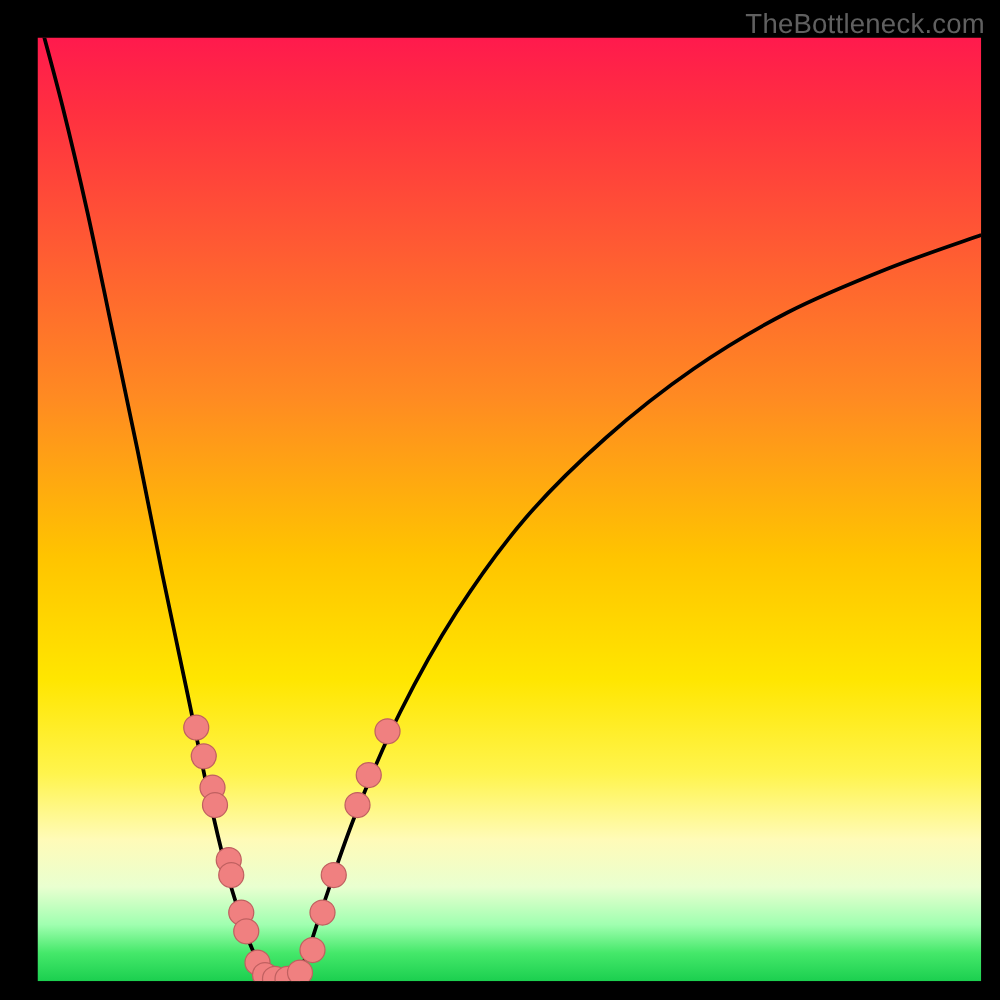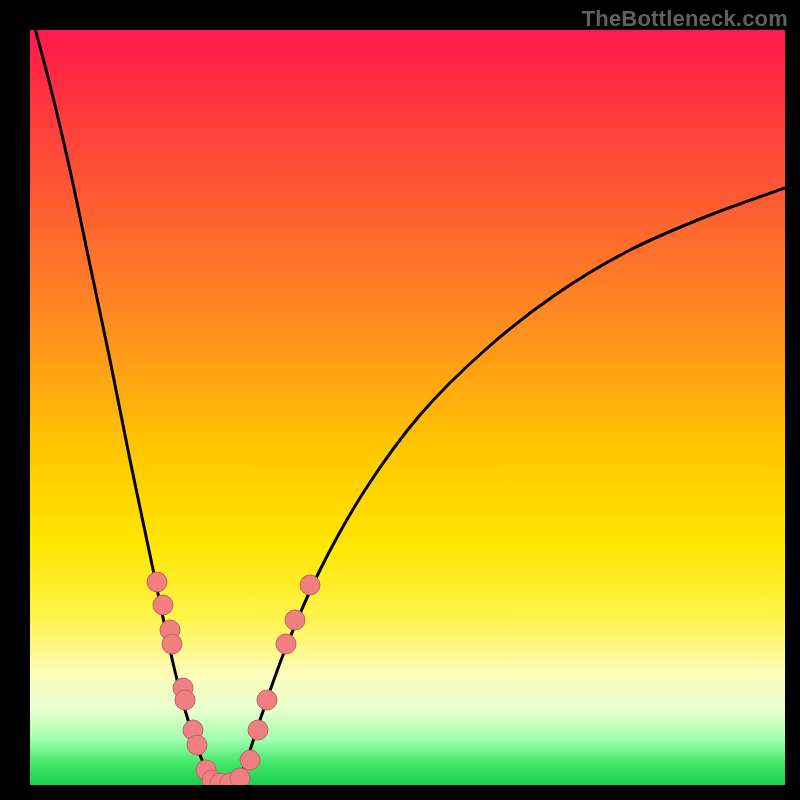--- a/index.html
+++ b/index.html
@@ -43,21 +43,20 @@
     inset: 0;
   }
   .watermark {
     position: absolute;
     top: 6px;
     right: 12px;
     color: #606060;
     font-size: 22px;
     letter-spacing: 0.2px;
     user-select: none;
-    font-weight: bold;
   }
 </style>
 </head>
 <body>
 
 <div class="frame">
   <div class="gradient"></div>
   <svg class="svg-layer" viewBox="0 0 755 755" preserveAspectRatio="none">
     <path id="left-branch" fill="none" stroke="#000" stroke-width="3" d="M 0 -20 C 3.3333333333333335 -7.5, 13.333333333333332 28.333333333333332, 20 55 C 26.666666666666668 81.66666666666667, 33.333333333333336 110, 40 140 C 46.666666666666664 170, 53.333333333333336 203.33333333333334, 60 235 C 66.66666666666667 266.6666666666667, 73.33333333333333 297.5, 80 330 C 86.66666666666667 362.5, 93.33333333333333 397.5, 100 430 C 106.66666666666667 462.5, 113.33333333333333 493.3333333333333, 120 525 C 126.66666666666667 556.6666666666666, 134.16666666666666 594.1666666666666, 140 620 C 145.83333333333334 645.8333333333334, 150 662.5, 155 680 C 160 697.5, 165.83333333333334 714.1666666666666, 170 725 C 174.16666666666666 735.8333333333334, 177.16666666666666 740, 180 745 C 182.83333333333334 750, 185.83333333333334 753.3333333333334, 187 755"></path>
     <path id="right-branch" fill="none" stroke="#000" stroke-width="3" d="M 205 755 C 206.66666666666666 751.6666666666666, 210.83333333333334 745.8333333333334, 215 735 C 219.16666666666666 724.1666666666666, 223.33333333333334 709.1666666666666, 230 690 C 236.66666666666666 670.8333333333334, 245 645, 255 620 C 265 595, 276.6666666666667 566.6666666666666, 290 540 C 303.3333333333333 513.3333333333334, 318.3333333333333 485.8333333333333, 335 460 C 351.6666666666667 434.1666666666667, 370 408.3333333333333, 390 385 C 410 361.6666666666667, 432.5 340, 455 320 C 477.5 300, 500.8333333333333 281.6666666666667, 525 265 C 549.1666666666666 248.33333333333334, 574.1666666666666 233.33333333333334, 600 220 C 625.8333333333334 206.66666666666666, 654.1666666666666 195.33333333333334, 680 185 C 705.8333333333334 174.66666666666666, 742.5 162.5, 755 158"></path>

